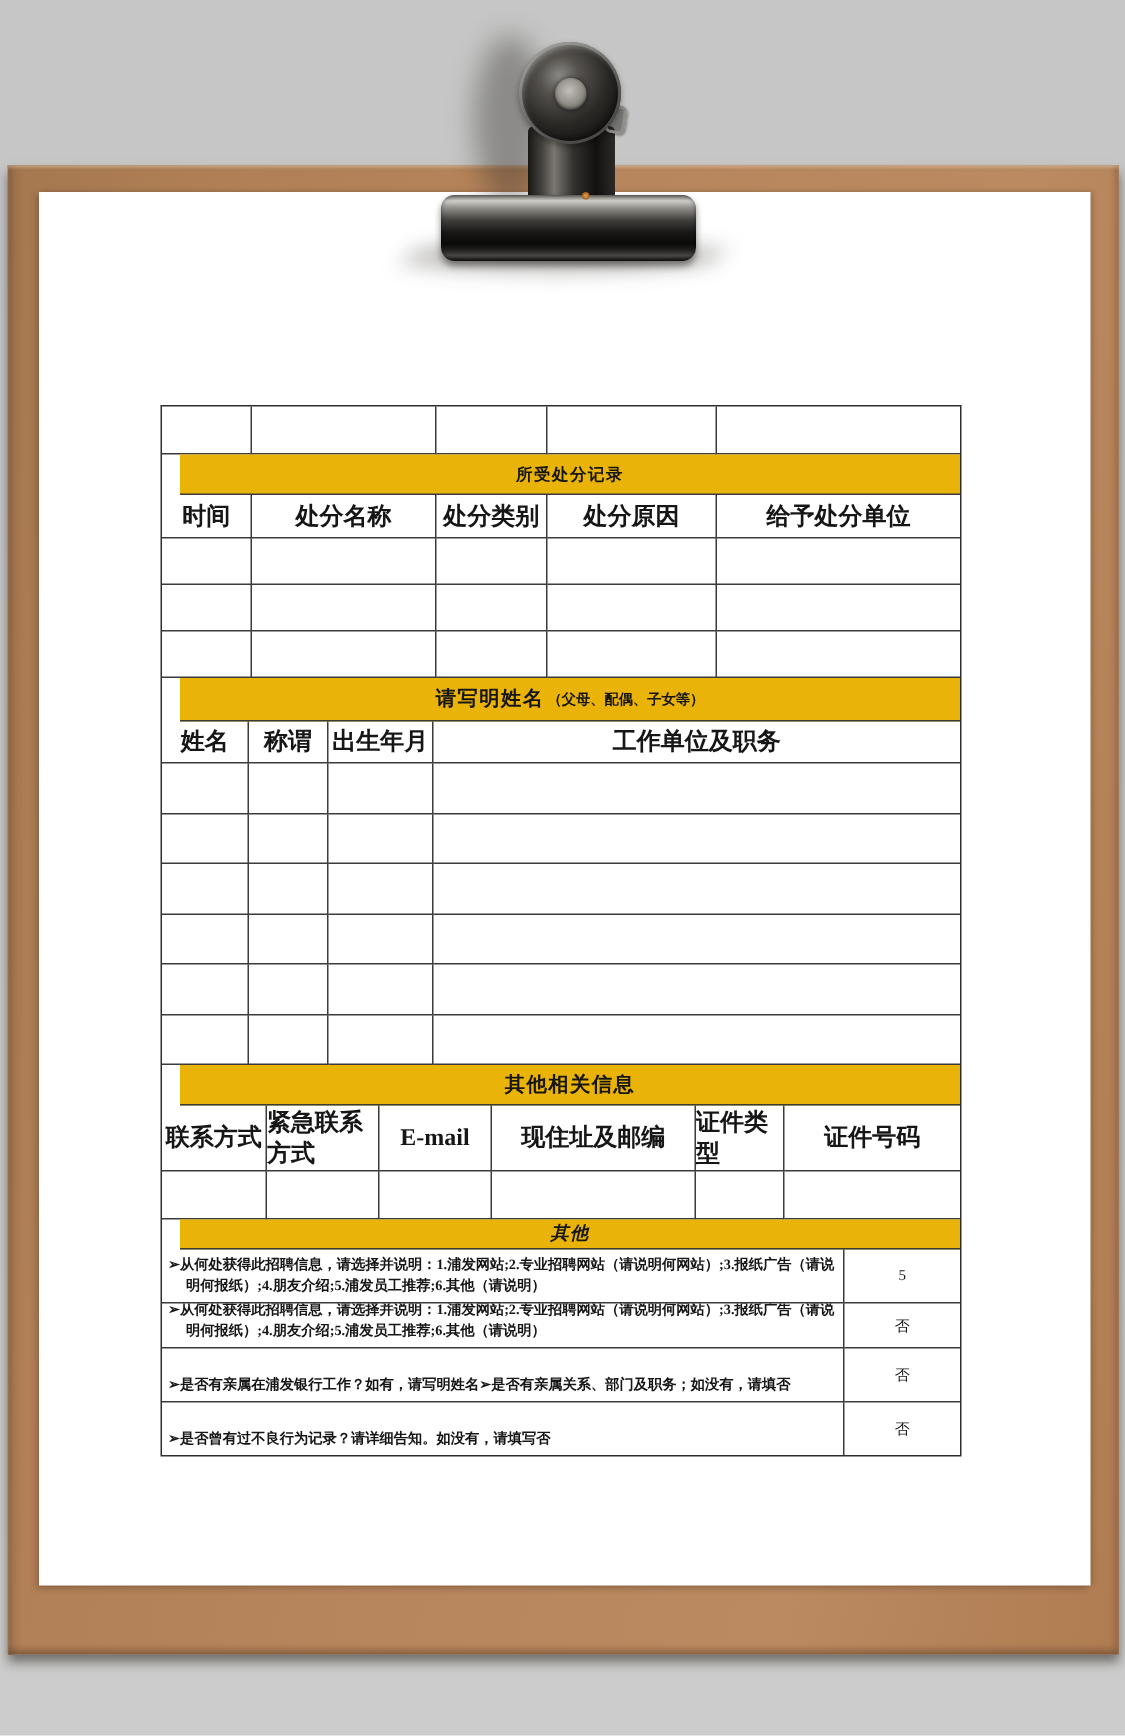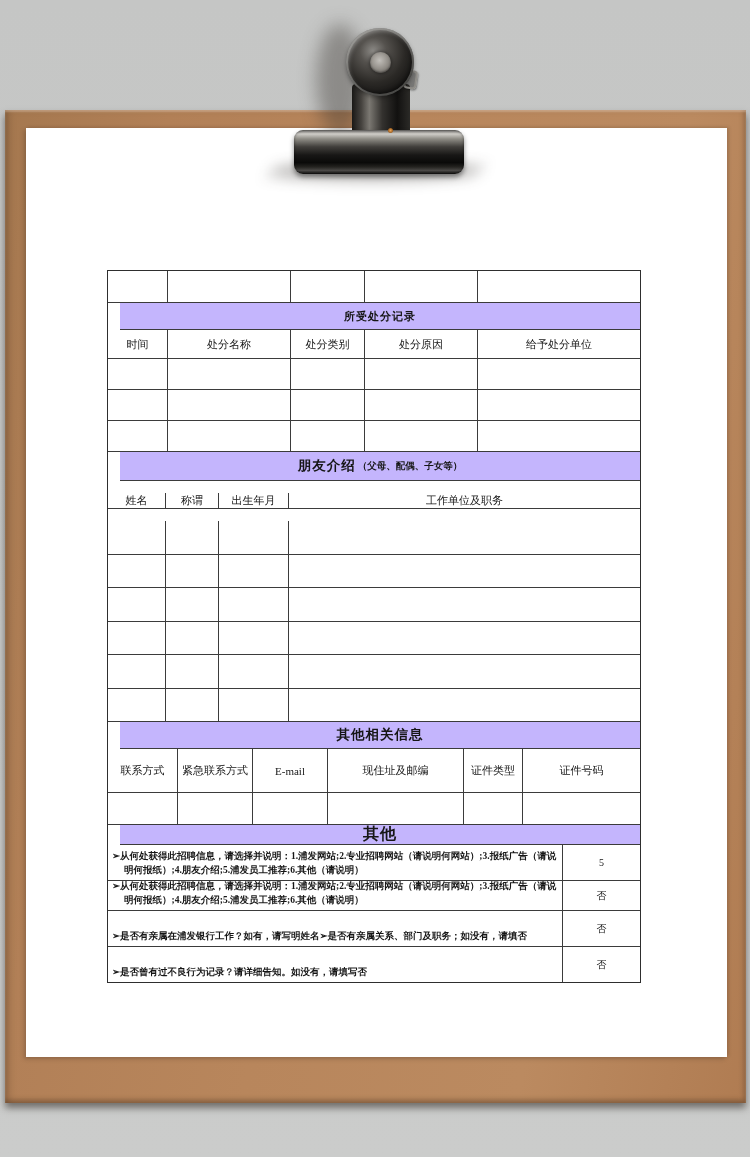--- a/index.html
+++ b/index.html
@@ -37,35 +37,35 @@
   .row { display: flex; width: 100%; }
   .cell {
     border-right: 1px solid #3b3b3b; border-bottom: 1px solid #3b3b3b;
     display: flex; align-items: center; justify-content: center;
     overflow: hidden;
   }
   .row .cell:last-child { border-right: none; flex: 1; }
   .form-table > .row:last-child .cell { border-bottom: none; font-family: Liberation Serif, serif; }
 
   .band {
-    background: #c4b5fd;
+    background: #eab308;
     justify-content: center; text-align: right;
     font-weight: bold;
     margin-left: 12px;
   }
   .band-lg { font-size: 13.5px; letter-spacing: 1px; }
   .band-md { font-size: 11px;  letter-spacing: 1px; }
-  .band-sm { font-size: 16px;  letter-spacing: 1px; }
+  .band-sm { font-size: 12px;  letter-spacing: 1px; font-style: italic; }
   .band-sub { font-size: 9.5px; font-weight: bold; letter-spacing: 0; margin-left: 2px; }
 
-  .hdr { font-weight: normal; font-size: 11px; }
+  .hdr { font-weight: bold; font-size: 16px; }
 
   
   .h32 { height: 32px; } .h27 { height: 27px; } .h29 { height: 29px; }
-  .h31 { height: 31px; } .h24 { height: 40px; align-items: center; } .h335 { height: 33.5px; }
+  .h31 { height: 31px; } .h24 { height: 28px; } .h335 { height: 33.5px; }
   .h28 { height: 44px; } .h20 { height: 20px; }
   .hq1 { height: 36px; } .hq2 { height: 30px; } .hq3 { height: 36px; } .hq4 { height: 35px; }
 
   
   .sA .c0 { width: 60px; }  .sA .c1 { width: 123px; } .sA .c2 { width: 74px; }
   .sA .c3 { width: 113px; text-align: right; }
   
   .sB .c0 { width: 58px; }  .sB .c1 { width: 53px; }  .sB .c2 { width: 70px; }
   
   .sC .c0 { width: 70px; }  .sC .c1 { width: 75px; }  .sC .c2 { width: 75px; }
@@ -173,21 +173,21 @@
     <div class="row sA h31">
       <div class="cell c0"></div>
         <div class="cell c1"></div>
         <div class="cell c2"></div>
         <div class="cell c3"></div>
         <div class="cell"></div>
     </div>
 
     <div class="row h29">
       <div class="cell band band-lg">
-        <span>朋友介绍</span>
+        <span>请写明姓名</span>
         <span class="band-sub">（父母、配偶、子女等）</span>
       </div>
     </div>
     <div class="row sB h24">
       <div class="cell c0 hdr">姓名</div>
       <div class="cell c1 hdr">称谓</div>
       <div class="cell c2 hdr">出生年月</div>
       <div class="cell hdr">工作单位及职务</div>
     </div>
     <div class="row sB h335">

